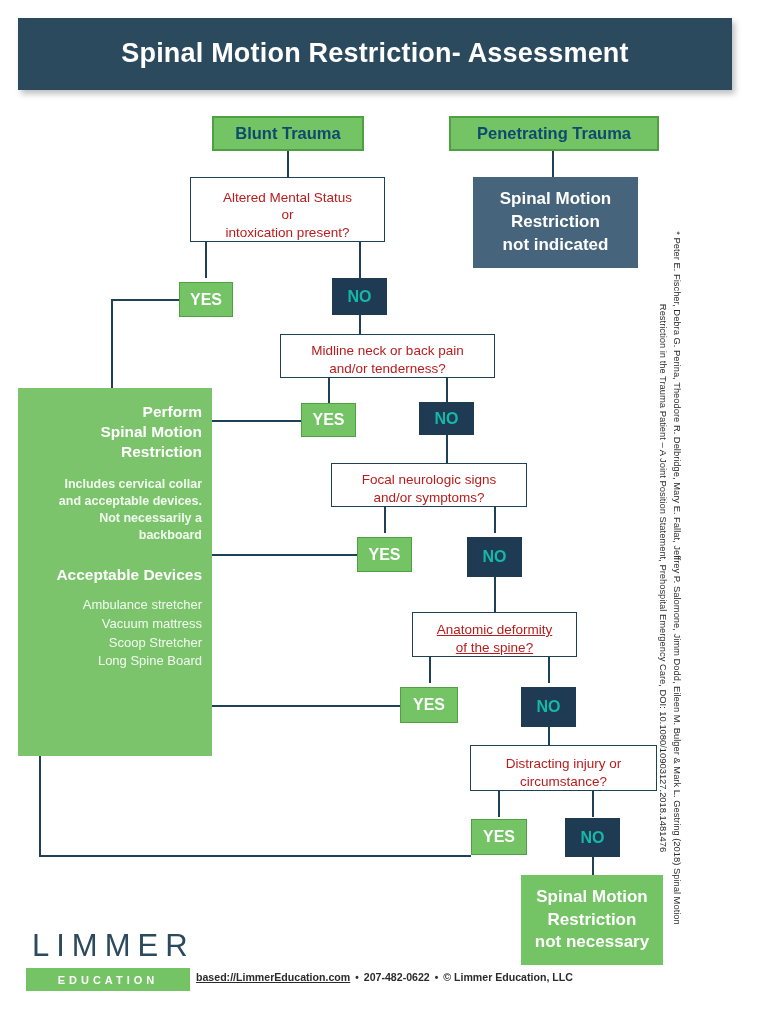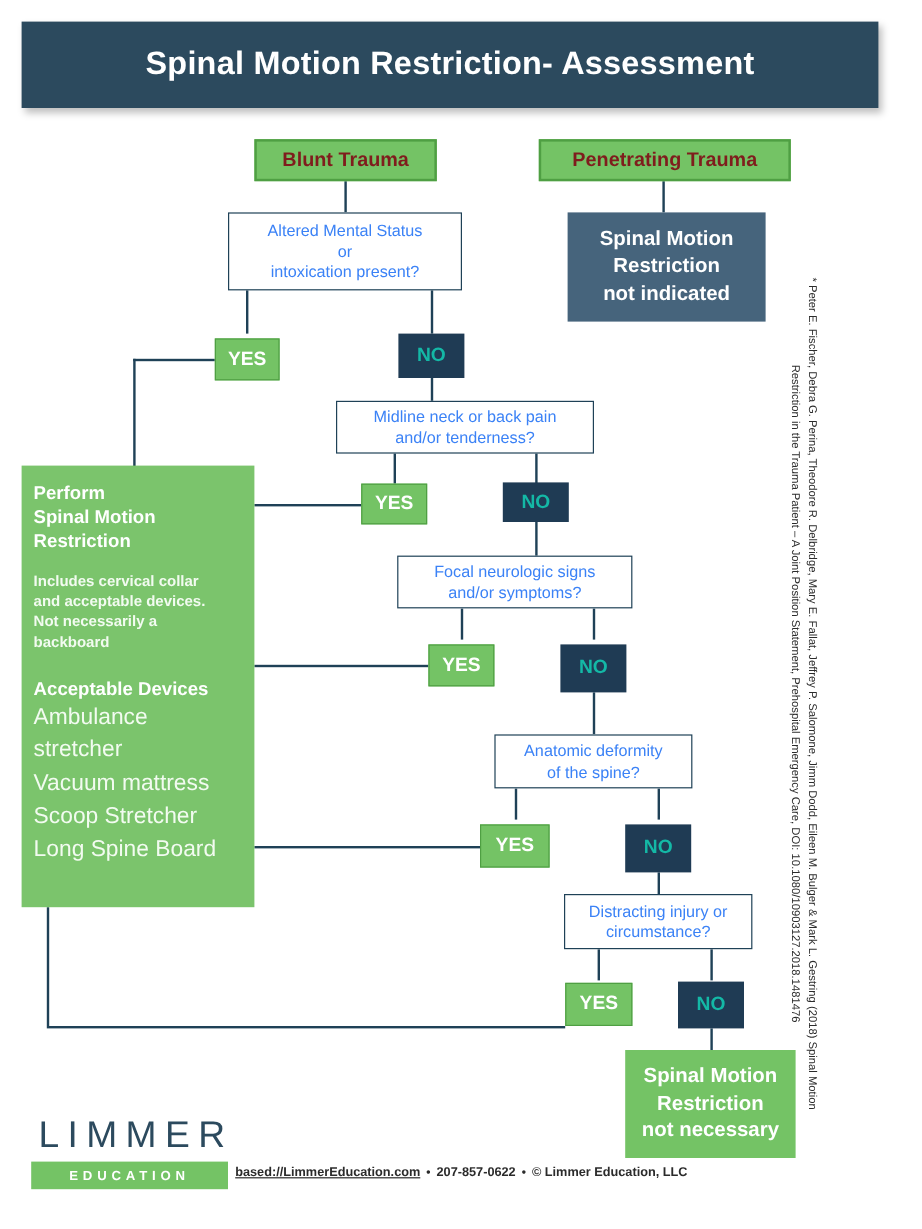--- a/index.html
+++ b/index.html
@@ -22,51 +22,51 @@
   }
   .header .sub{
     margin-top:6px;color:#ffffff;font-size:12.5px;font-weight:bold;
   }
 
   
   .node{position:absolute;box-sizing:border-box;display:flex;
         align-items:center;justify-content:center;text-align:center;}
 
   .green-head{
-    background:#74c365;border:2px solid #4f9f43;color:#7f1d1d;
+    background:#74c365;border:2px solid #4f9f43;color:#0c4a6e;
     font-weight:bold;font-size:16.5px;
   }
   .qbox{
-    background:#ffffff;border:1.6px solid #1f4157;color:#3b82f6;
-    font-size:13.5px;line-height:1.28;
+    background:#ffffff;border:1.6px solid #1f4157;color:#b91c1c;
+    font-size:13.5px;line-height:1.28;align-items:flex-end;
   }
   .yes{
     background:#74c365;border:1.6px solid #4f9f43;color:#ffffff;
     font-weight:bold;font-size:16px;
   }
   .no{
     background:#1f3b54;color:#14b8a6;font-weight:bold;font-size:16px;
   }
   .slate-box{
     background:#46647c;color:#ffffff;font-weight:bold;font-size:17px;line-height:1.35;
   }
   .green-final{
     background:#74c365;color:#ffffff;font-weight:bold;font-size:17px;line-height:1.35;
   }
 
   
   .panel{
     position:absolute;left:18px;top:388px;width:194px;height:368px;
     background:#7bc46c;color:#ffffff;box-sizing:border-box;
-    padding:14px 10px 10px;text-align:left;
+    padding:14px 10px 10px;text-align:right;
   }
   .panel .p-title{font-size:15.5px;font-weight:bold;line-height:1.3;}
   .panel .p-note{font-size:12.5px;line-height:1.35;margin-top:14px;color:#f2fbf0;}
   .panel .p-sub{font-size:15.5px;font-weight:bold;margin-top:22px;}
-  .panel .p-list{font-size:19px;line-height:1.45;color:#f2fbf0;}
+  .panel .p-list{font-size:13px;line-height:1.45;margin-top:12px;color:#f2fbf0;}
 
   
   .ln{position:absolute;background:#1f4157;}
   .v{width:2px;} .h{height:2px;}
 
   
   .citation{
     position:absolute;left:684px;top:228px;width:700px;
     transform-origin:0 0;transform:rotate(90deg);
     font-size:9.4px;line-height:1.45;color:#2b2b2b;text-align:center;
@@ -176,33 +176,33 @@
 and/or symptoms?</span>
   </div>
 
   <div class="node yes" style="left:357px;top:537px;width:55px;height:35px;">
     <span>YES</span>
   </div>
   <div class="node no" style="left:467px;top:537px;width:55px;height:40px;">
     <span>NO</span>
   </div>
 
-  <div class="node qbox" style="left:412px;top:612px;width:165px;height:45px;white-space:pre-line;">
+  <div class="node qbox" style="left:412px;top:612px;width:165px;height:45px;white-space:pre-line;text-decoration:underline;">
     <span>Anatomic deformity
 of the spine?</span>
   </div>
 
   <div class="node yes" style="left:400px;top:687px;width:58px;height:36px;">
     <span>YES</span>
   </div>
   <div class="node no" style="left:521px;top:687px;width:55px;height:40px;">
     <span>NO</span>
   </div>
 
-  <div class="node qbox" style="left:470px;top:745px;width:157px;height:46px;white-space:pre-line;">
+  <div class="node qbox" style="left:470px;top:745px;width:187px;height:46px;white-space:pre-line;">
     <span>Distracting injury or
 circumstance?</span>
   </div>
 
   <div class="node yes" style="left:471px;top:819px;width:56px;height:36px;">
     <span>YES</span>
   </div>
   <div class="node no" style="left:565px;top:818px;width:55px;height:39px;">
     <span>NO</span>
   </div>
@@ -230,18 +230,18 @@
 
   <div class="citation">* Peter E. Fischer, Debra G. Perina, Theodore R. Delbridge, Mary E. Fallat, Jeffrey P. Salomone, Jimm Dodd, Eileen M. Bulger &amp; Mark L. Gestring (2018) Spinal Motion Restriction in the Trauma Patient – A Joint Position Statement, Prehospital Emergency Care, DOI: 10.1080/10903127.2018.1481476</div>
 
   <div class="logo-word">LIMMER</div>
   <div class="logo-bar">
     <span>EDUCATION</span>
   </div>
   <div class="footline">
     <a href="#">based://LimmerEducation.com</a>
     <span class="dot">•</span>
-    <span>207-857-0622</span>
+    <span>207-482-0622</span>
     <span class="dot">•</span>
     <span>© Limmer Education, LLC</span>
   </div>
 
 </div>
 
 </body></html>

